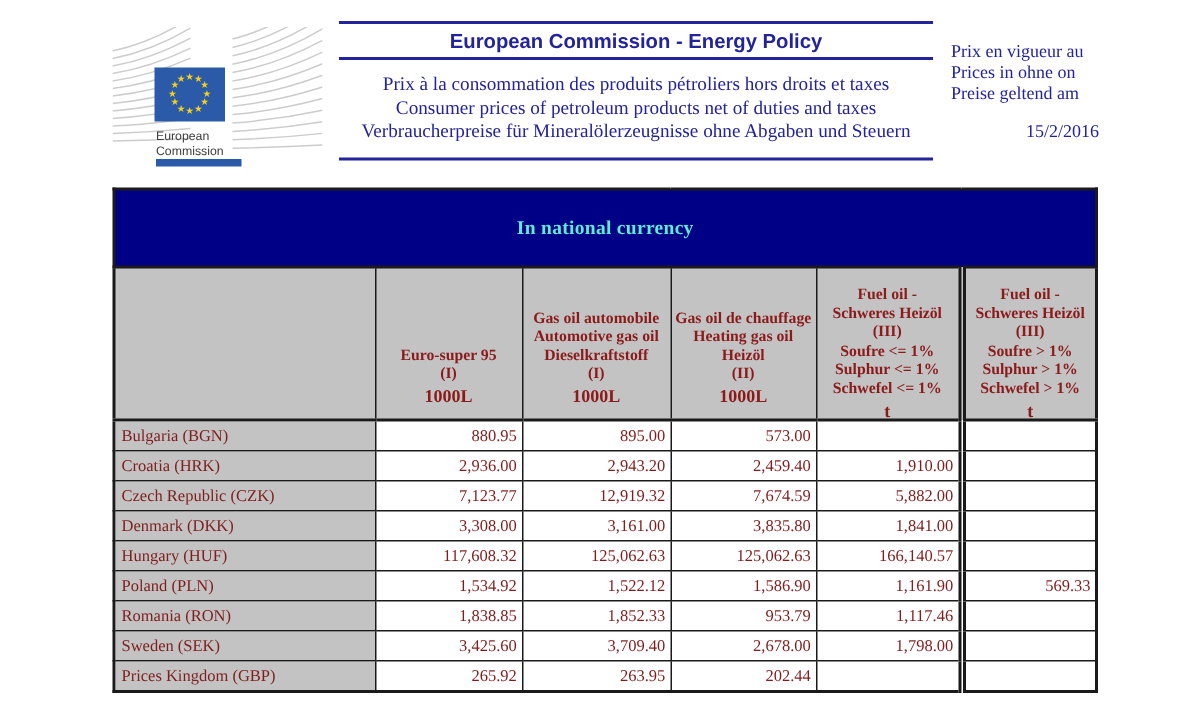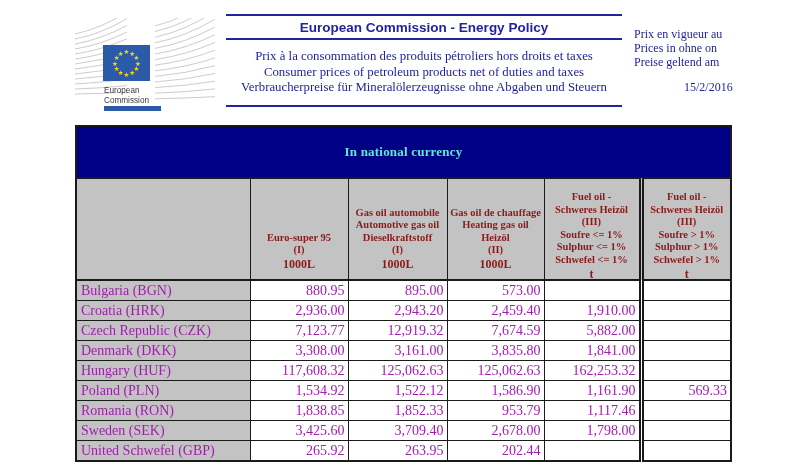--- a/index.html
+++ b/index.html
@@ -56,22 +56,22 @@
     height:100px;padding:0;vertical-align:top;
   }
   .h-inner{
     display:flex;flex-direction:column;height:100px;
     color:var(--maroon);font-weight:bold;text-align:center;
   }
   .h-names{flex:1;display:flex;flex-direction:column;justify-content:flex-end;
     font-size:10.5px;line-height:1.2;padding-top:12px;}
   .h-unit{font-size:12px;padding-bottom:7px;}
   tr.data td{
-    border:1px solid var(--border-black);height:19px;font-size:14px;
-    padding:0 3px;background:#ffffff;white-space:nowrap;overflow:hidden;color:#a21caf;
+    border:1px solid var(--border-black);height:19px;font-size:11px;
+    padding:0 3px;background:#ffffff;white-space:nowrap;overflow:hidden;color:#7f1d1d;
   }
   tr.data td.c-cell{background:var(--cell-grey);text-align:left;padding-left:4px;}
   tr.data td.v-cell{text-align:right;}
   tr.head td:nth-child(6), tr.data td:nth-child(6){
     border-left:5px double var(--border-black);
   }
 </style>
 </head>
 <body>
 
@@ -248,21 +248,21 @@
           <td class="v-cell">3,161.00</td>
           <td class="v-cell">3,835.80</td>
           <td class="v-cell">1,841.00</td>
           <td class="v-cell"></td>
         </tr>
         <tr class="data">
           <td class="c-cell">Hungary (HUF)</td>
           <td class="v-cell">117,608.32</td>
           <td class="v-cell">125,062.63</td>
           <td class="v-cell">125,062.63</td>
-          <td class="v-cell">162,253.32</td>
+          <td class="v-cell">166,140.57</td>
           <td class="v-cell"></td>
         </tr>
         <tr class="data">
           <td class="c-cell">Poland (PLN)</td>
           <td class="v-cell">1,534.92</td>
           <td class="v-cell">1,522.12</td>
           <td class="v-cell">1,586.90</td>
           <td class="v-cell">1,161.90</td>
           <td class="v-cell">569.33</td>
         </tr>
@@ -276,21 +276,21 @@
         </tr>
         <tr class="data">
           <td class="c-cell">Sweden (SEK)</td>
           <td class="v-cell">3,425.60</td>
           <td class="v-cell">3,709.40</td>
           <td class="v-cell">2,678.00</td>
           <td class="v-cell">1,798.00</td>
           <td class="v-cell"></td>
         </tr>
         <tr class="data">
-          <td class="c-cell">United Schwefel (GBP)</td>
+          <td class="c-cell">Prices Kingdom (GBP)</td>
           <td class="v-cell">265.92</td>
           <td class="v-cell">263.95</td>
           <td class="v-cell">202.44</td>
           <td class="v-cell"></td>
           <td class="v-cell"></td>
         </tr>
       </tbody>
   </table>
 
 </div>

